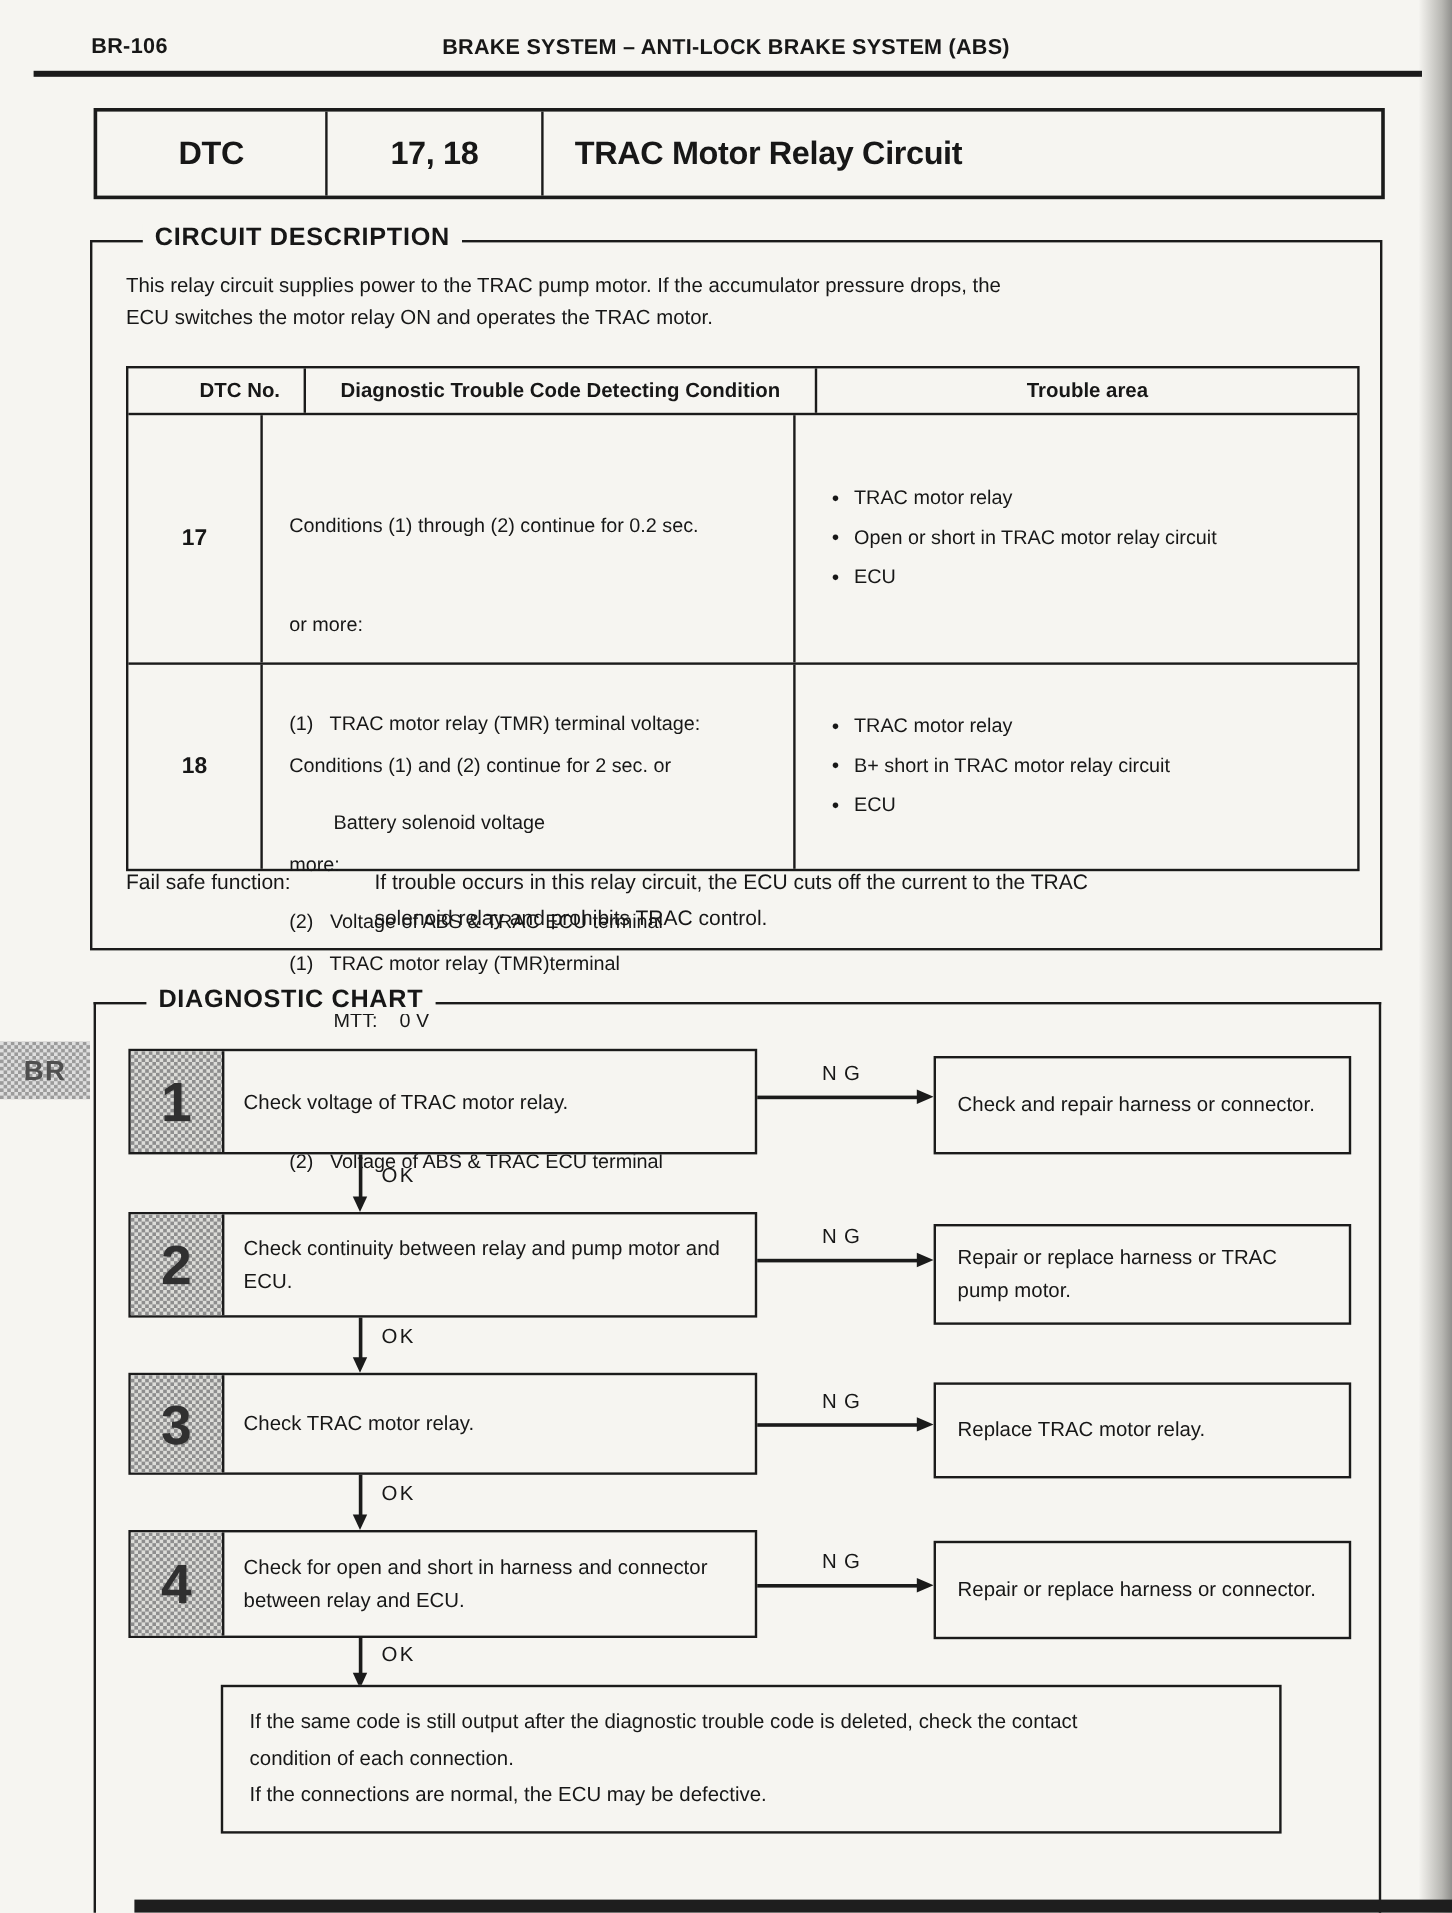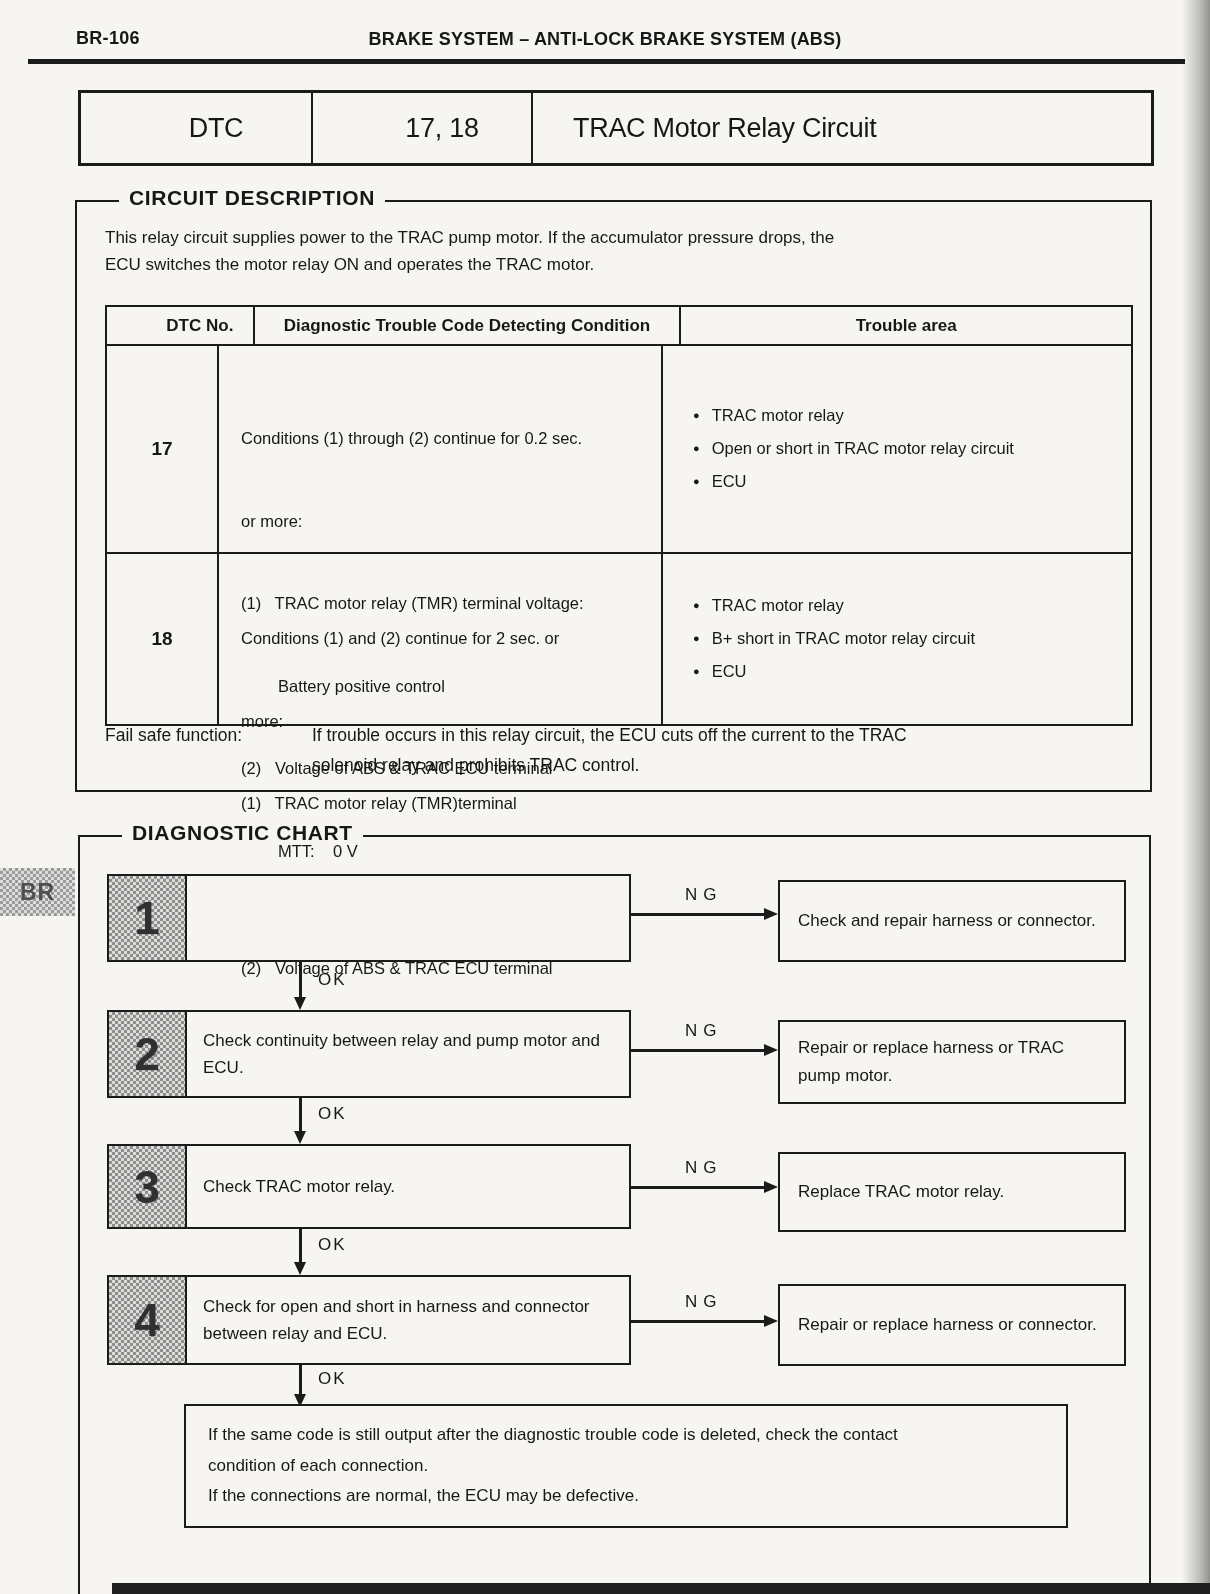--- a/index.html
+++ b/index.html
@@ -14,21 +14,21 @@
     font-family:"Liberation Sans", sans-serif;
     color:var(--ink);
   }
   .abs{position:absolute;}
   
   .page-code{left:76px;top:28px;font-size:18px;font-weight:bold;letter-spacing:.3px;}
   .header-title{left:200px;top:29px;width:810px;text-align:center;font-size:18px;font-weight:bold;letter-spacing:.2px;}
   .header-rule{left:28px;top:59px;width:1157px;height:5px;background:var(--line);}
   
   .dtc-banner{left:78px;top:90px;width:1070px;height:70px;border:3px solid var(--line);display:flex;background:var(--paper);}
-  .dtc-banner .cell{display:flex;align-items:center;justify-content:center;font-weight:normal;font-size:27px;letter-spacing:-.3px;padding-left:40px;}
+  .dtc-banner .cell{display:flex;align-items:center;justify-content:center;font-weight:bold;font-size:27px;letter-spacing:-.3px;}
   .dtc-cell-label{width:190px;border-right:2.5px solid var(--line);}
   .dtc-cell-codes{width:178px;border-right:2.5px solid var(--line);}
   .dtc-cell-title{flex:1;justify-content:flex-start !important;padding-left:26px;}
   
   .section-box{border:2.5px solid var(--line);background:transparent;}
   .section-legend{position:absolute;top:-16px;left:42px;background:var(--paper);padding:0 10px;
     font-size:21px;font-weight:bold;letter-spacing:.6px;white-space:nowrap;}
   .cd-box{left:75px;top:200px;width:1073px;height:588px;}
   .diag-box{left:78px;top:835px;width:1069px;height:759px;border-bottom:none;}
   
@@ -108,21 +108,21 @@
 
     <div class="cd-row row17">
       <div class="cd-col-no">
           <span class="dtc-no">17</span>
         </div>
       <div class="cd-col-cond">
         <div class="cond-lines">
           <div>Conditions (1) through (2) continue for 0.2 sec.</div>
           <div>or more:</div>
           <div>(1)   TRAC motor relay (TMR) terminal voltage:</div>
-          <div class="cond-indent">Battery positive control</div>
+          <div class="cond-indent">Battery solenoid voltage</div>
           <div>(2)   Voltage of ABS &amp; TRAC ECU terminal</div>
           <div class="cond-indent">MTT:    0 V</div>
         </div>
       </div>
       <div class="cd-col-area">
         <div class="bullet-line">
             <span class="bullet-dot">●</span>
             <span>TRAC motor relay</span>
           </div>
         <div class="bullet-line">
@@ -176,20 +176,21 @@
   </div>
 </div>
 
 <div class="abs section-box diag-box">
   <div class="section-legend">DIAGNOSTIC CHART</div>
 
   <div class="step-box" style="top:37px;height:88px;">
     <div class="step-badge">
         <span class="step-num">1</span>
       </div>
+    <div class="step-text">Check voltage of TRAC motor relay.</div>
   </div>
   <div class="h-arrow" style="left:551px;top:76px;width:134px;"></div>
   <div class="ng-label" style="left:592px;top:48px;">NG</div>
   <div class="result-box" style="top:43px;height:82px;">
     <div class="result-text">Check and repair harness or connector.</div>
   </div>
 
   <div class="v-arrow" style="left:219px;top:125px;height:36px;"></div>
   <div class="ok-label" style="left:238px;top:133px;">OK</div>
 

